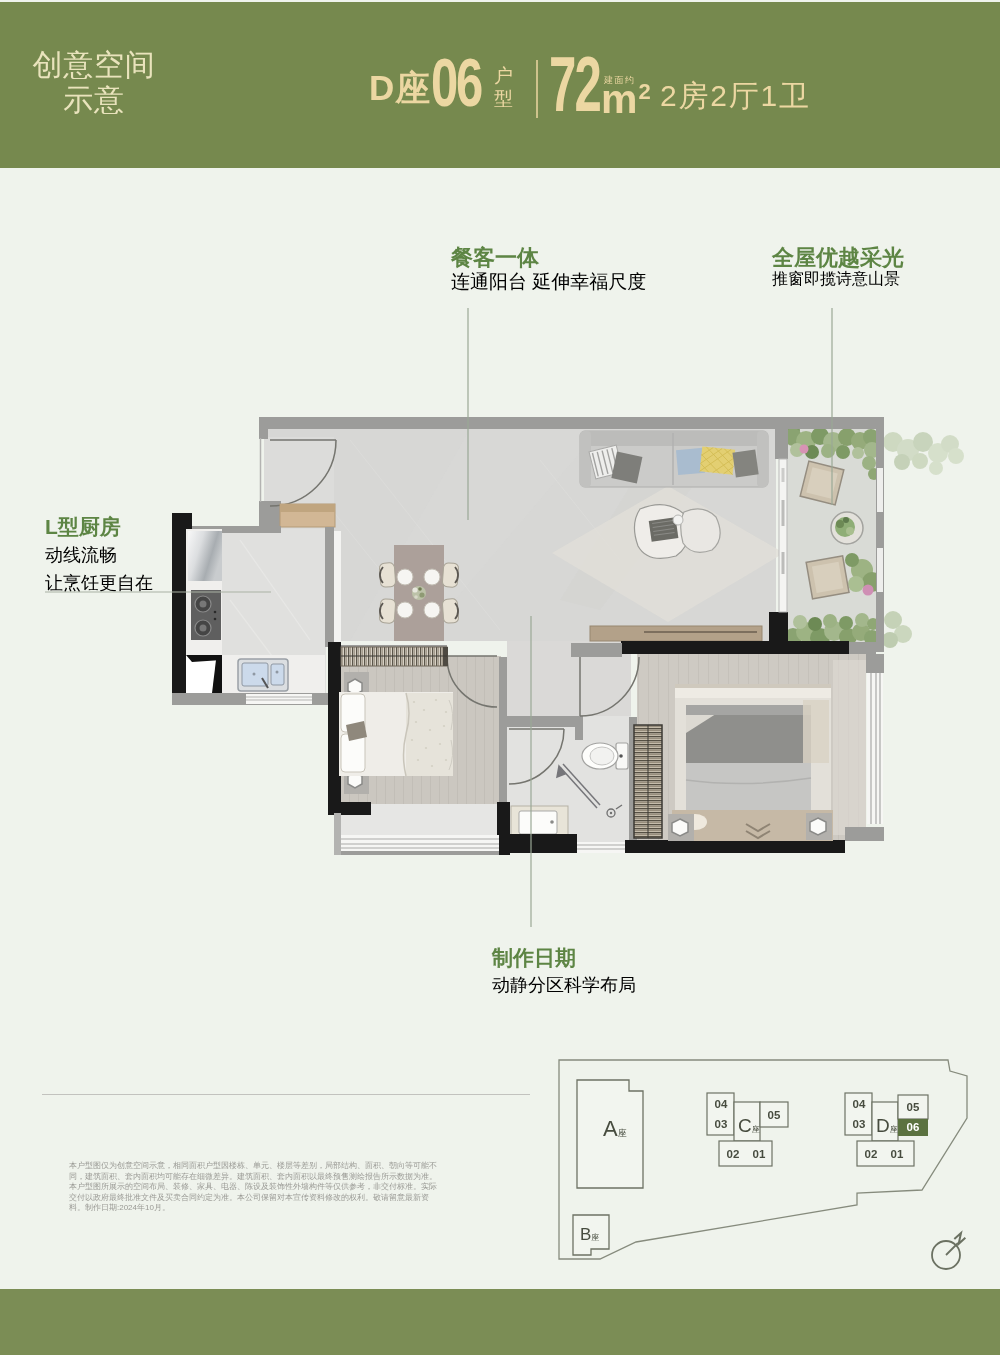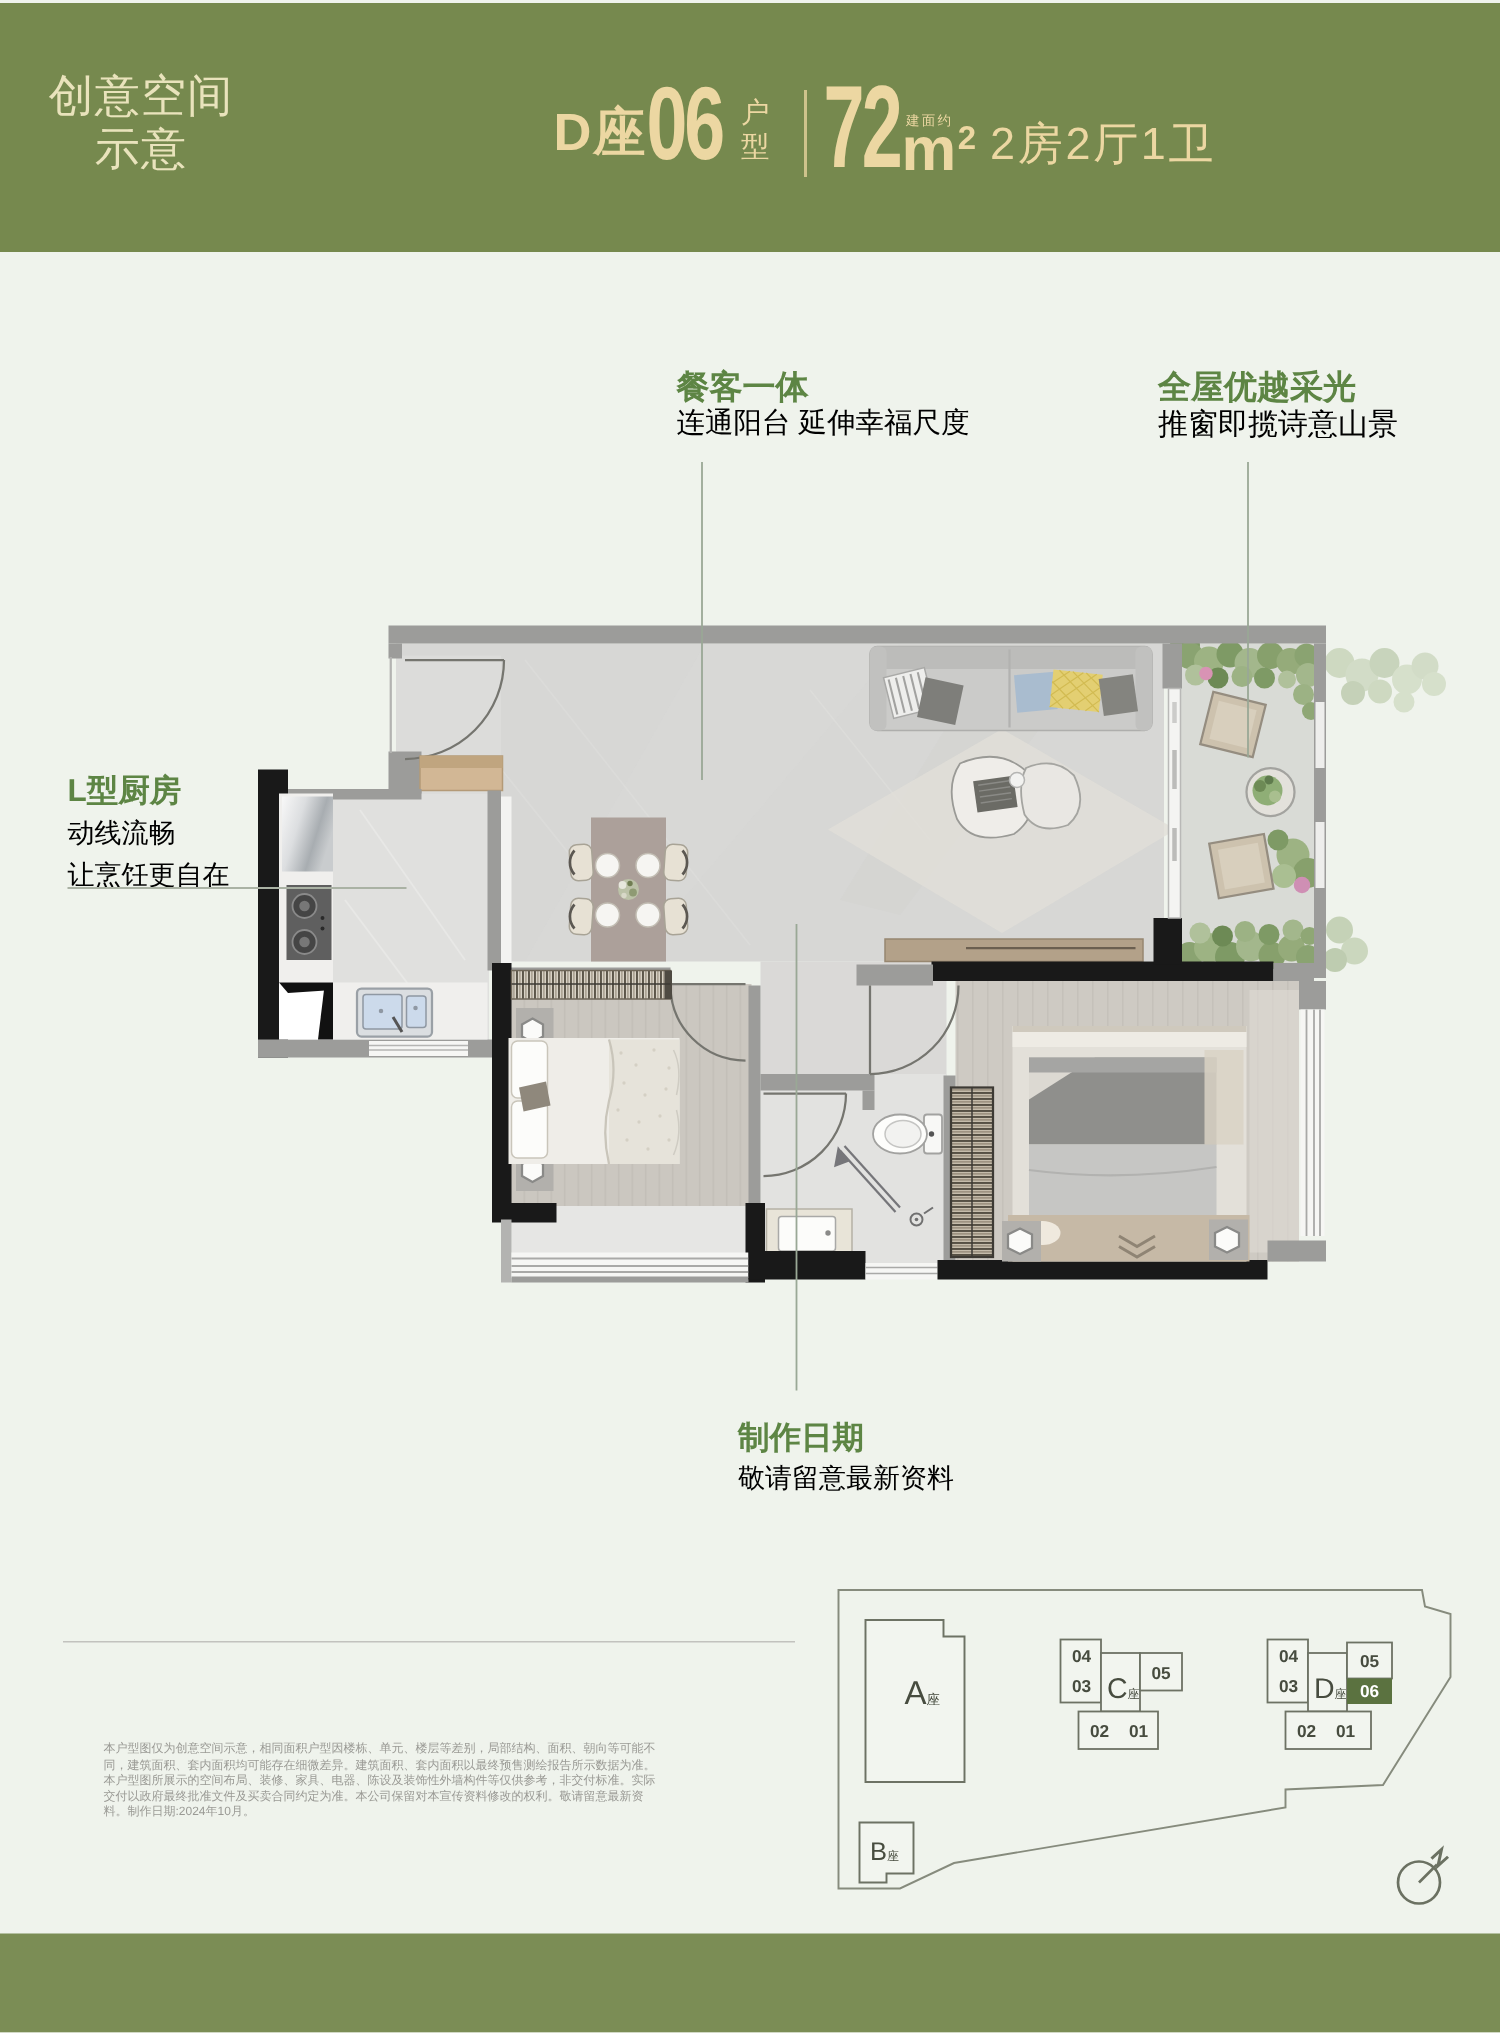--- a/index.html
+++ b/index.html
@@ -26,28 +26,28 @@
 <div class="abs" style="left:604px;top:74px;color:#ecd7a2;font-size:9px;letter-spacing:1.5px">建面约</div>
 
 <div class="abs" style="left:601px;top:71px;color:#ecd7a2;font-size:41px;font-weight:bold;line-height:41px">m<span style="font-size:22px;vertical-align:14px;margin-left:1px">2</span></div>
 
 <div class="abs" style="left:660px;top:76px;color:#ecd7a2;font-size:30px;font-weight:normal;letter-spacing:1.8px">2房2厅1卫</div>
 
 <div class="abs gr" style="left:451px;top:243px;font-size:22px;letter-spacing:0px">餐客一体</div>
 <div class="abs dk" style="left:451px;top:269px;font-size:19px">连通阳台 延伸幸福尺度</div>
 
 <div class="abs gr" style="left:772px;top:243px;font-size:22px">全屋优越采光</div>
-<div class="abs dk" style="left:772px;top:269px;font-size:20px">推窗即揽诗意山景</div>
+<div class="abs dk" style="left:772px;top:269px;font-size:16px">推窗即揽诗意山景</div>
 
 <div class="abs gr" style="left:45px;top:513px;font-size:21px">L型厨房</div>
 <div class="abs dk" style="left:45px;top:543px;font-size:18px">动线流畅</div>
 <div class="abs dk" style="left:45px;top:571px;font-size:18px">让烹饪更自在</div>
 
 <div class="abs gr" style="left:492px;top:944px;font-size:21px">制作日期</div>
-<div class="abs dk" style="left:492px;top:973px;font-size:18px">敬请留意最新资料</div>
+<div class="abs dk" style="left:492px;top:973px;font-size:18px">动静分区科学布局</div>
 
 <div class="abs" style="left:42px;top:1094px;width:488px;height:1px;background:#c2c2be"></div>
 
 <div class="abs" style="left:69px;top:1161px;width:368px;font-size:8px;line-height:10.5px;color:#9a9a95">本户型图仅为创意空间示意，相同面积户型因楼栋、单元、楼层等差别，局部结构、面积、朝向等可能不同，建筑面积、套内面积均可能存在细微差异。建筑面积、套内面积以最终预售测绘报告所示数据为准。本户型图所展示的空间布局、装修、家具、电器、陈设及装饰性外墙构件等仅供参考，非交付标准。实际交付以政府最终批准文件及买卖合同约定为准。本公司保留对本宣传资料修改的权利。敬请留意最新资料。制作日期:2024年10月。</div>
 
 <svg class="abs" style="left:0;top:0" width="1000" height="1355" viewBox="0 0 1000 1355">
 <g id="plan">
 <defs>
 <linearGradient id="fridge" x1="0" y1="0" x2="1" y2="0.45">
 <stop offset="0" stop-color="#f8f8f8"></stop>

